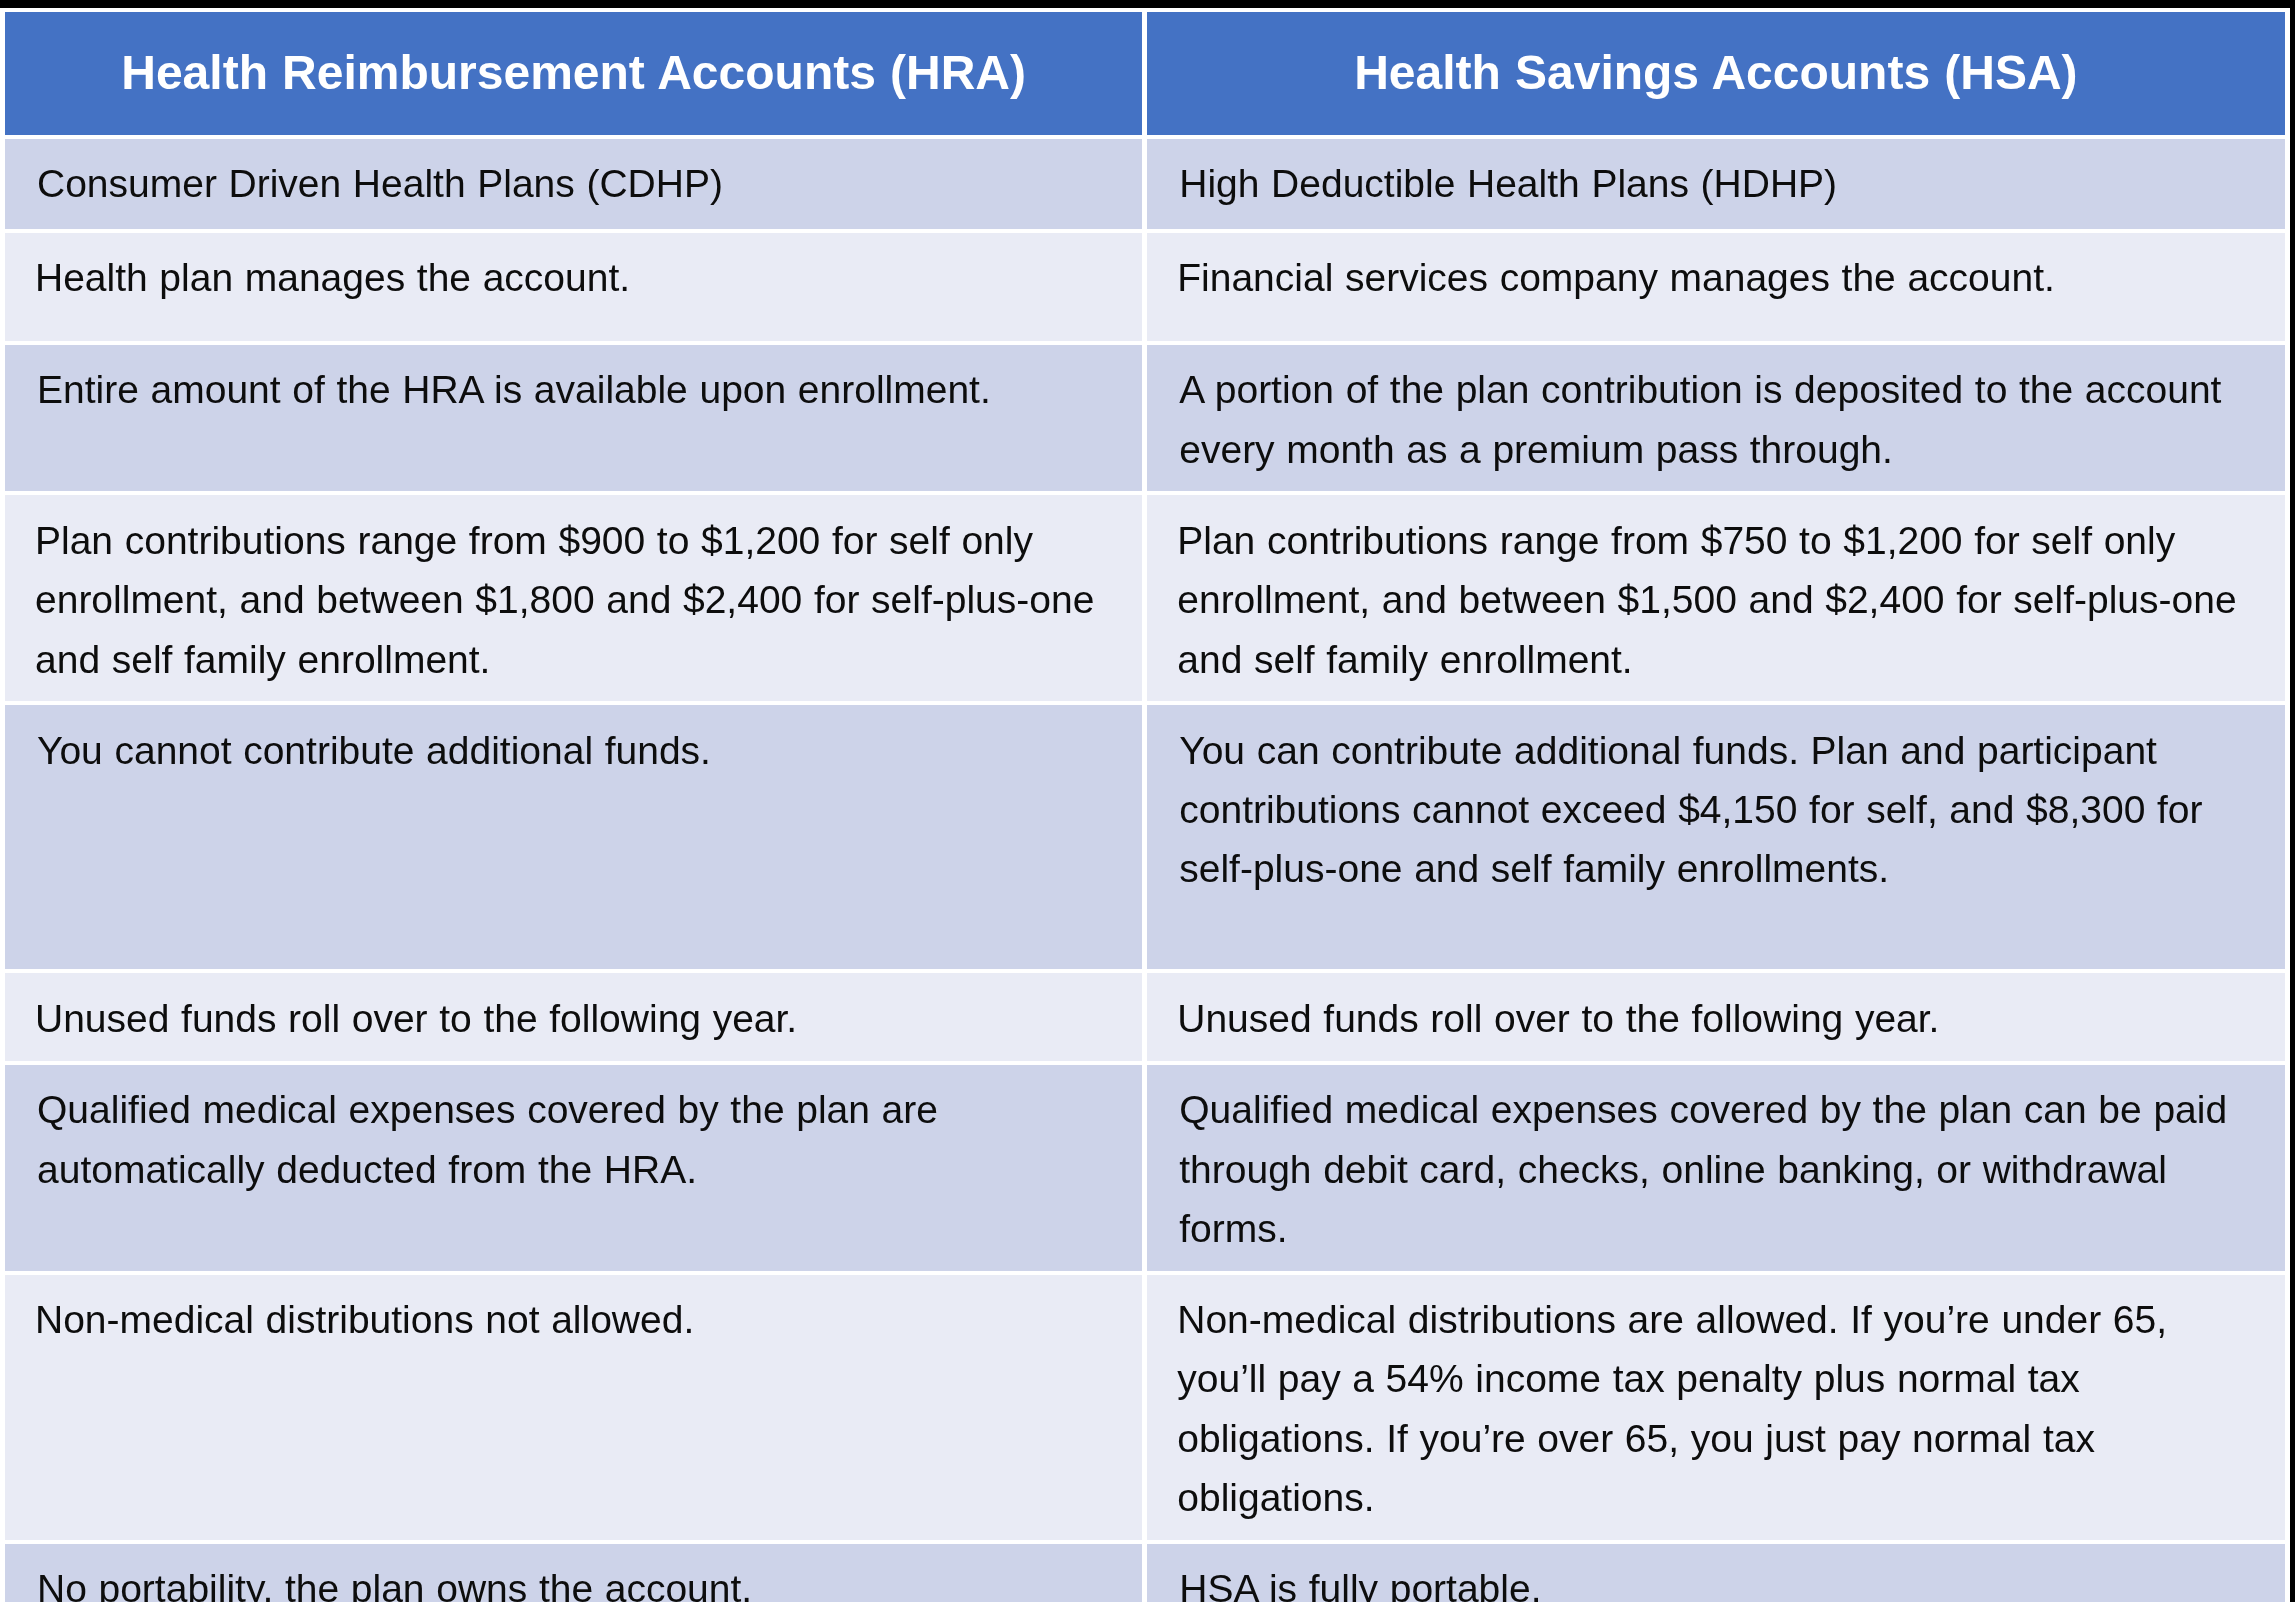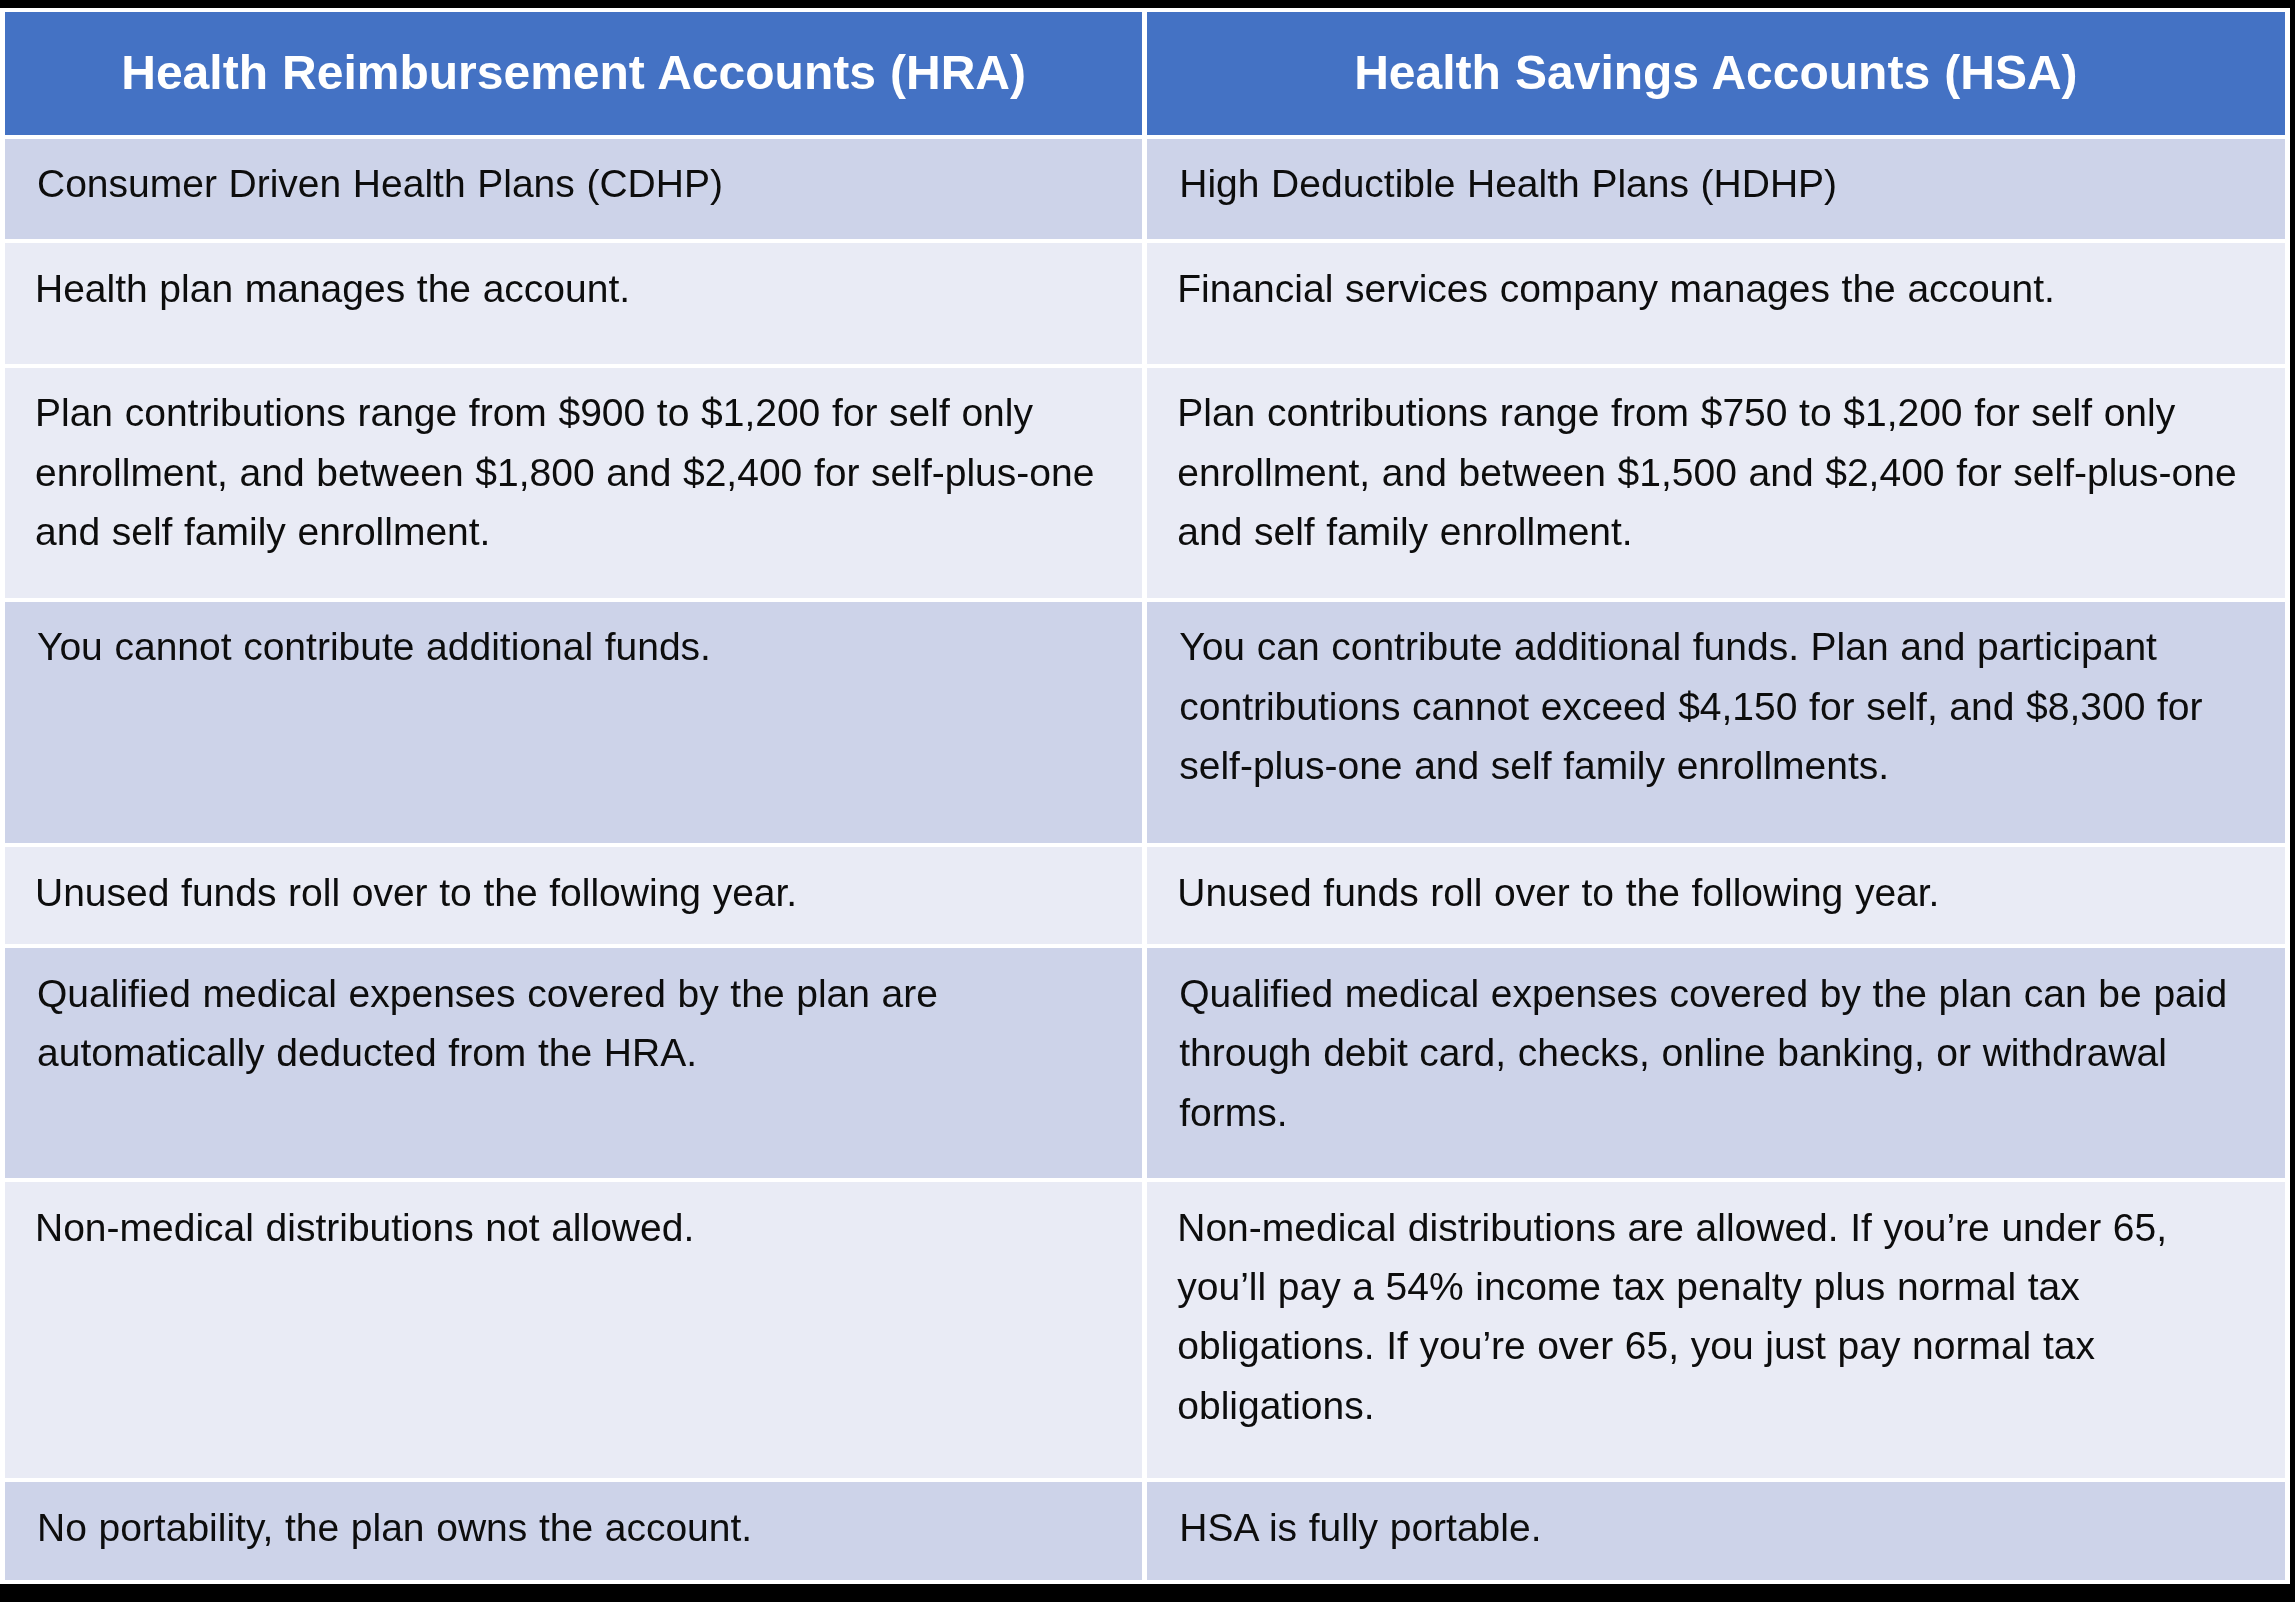--- a/index.html
+++ b/index.html
@@ -50,21 +50,21 @@
     padding: 7.8px 15.6px;
   }
   td.band-a { background: var(--band-dark, #CDD3E9); padding-left: 32px; }
   td.band-b { background: var(--band-light, #E9EBF5); }
 
   tr.r0 { height: 123px; }
   tr.r1 { height: 90px; }
   tr.r2 { height: 108px; }
   tr.r3 { height: 143px; }
   tr.r4 { height: 201px; }
-  tr.r5 { height: 216px; }
+  tr.r5 { height: 264px; }
   tr.r6 { height: 81px; border-radius: 11px; }
   tr.r7 { height: 203px; }
   tr.r8 { height: 260px; }
   tr.r9 { height: 78px; }
 </style>
 </head>
 <body>
 
 <div class="frame">
   <table class="cmp">
@@ -75,20 +75,24 @@
       </tr>
     </thead>
     <tbody>
       <tr class="r1">
         <td class="band-a">Consumer Driven Health Plans (CDHP)</td>
         <td class="band-a">High Deductible Health Plans (HDHP)</td>
       </tr>
       <tr class="r2">
         <td class="band-b">Health plan manages the account.</td>
         <td class="band-b">Financial services company manages the account.</td>
+      </tr>
+      <tr class="r3">
+        <td class="band-a">Entire amount of the HRA is available upon enrollment.</td>
+        <td class="band-a">A portion of the plan contribution is deposited to the account every month as a premium pass through.</td>
       </tr>
       <tr class="r4">
         <td class="band-b">Plan contributions range from $900 to $1,200 for self only enrollment, and between $1,800 and $2,400 for self-plus-one and self family enrollment.</td>
         <td class="band-b">Plan contributions range from $750 to $1,200 for self only enrollment, and between $1,500 and $2,400 for self-plus-one and self family enrollment.</td>
       </tr>
       <tr class="r5">
         <td class="band-a">You cannot contribute additional funds.</td>
         <td class="band-a">You can contribute additional funds. Plan and participant contributions cannot exceed $4,150 for self, and $8,300 for self-plus-one and self family enrollments.</td>
       </tr>
       <tr class="r6">

